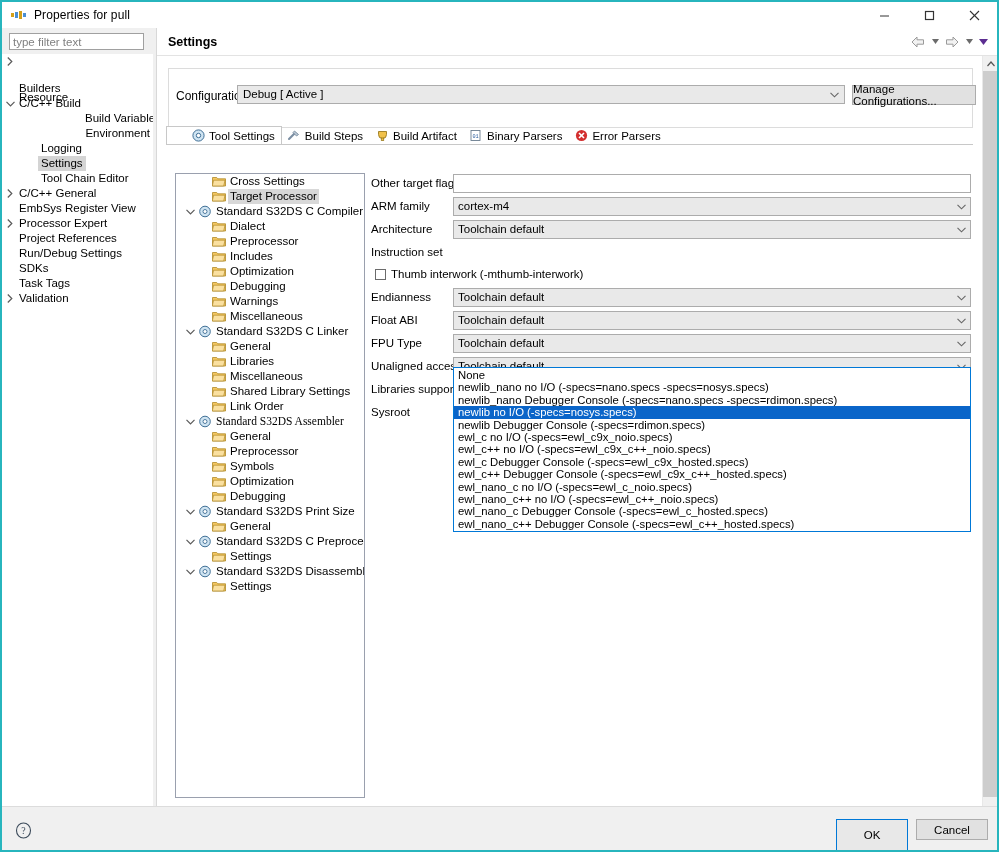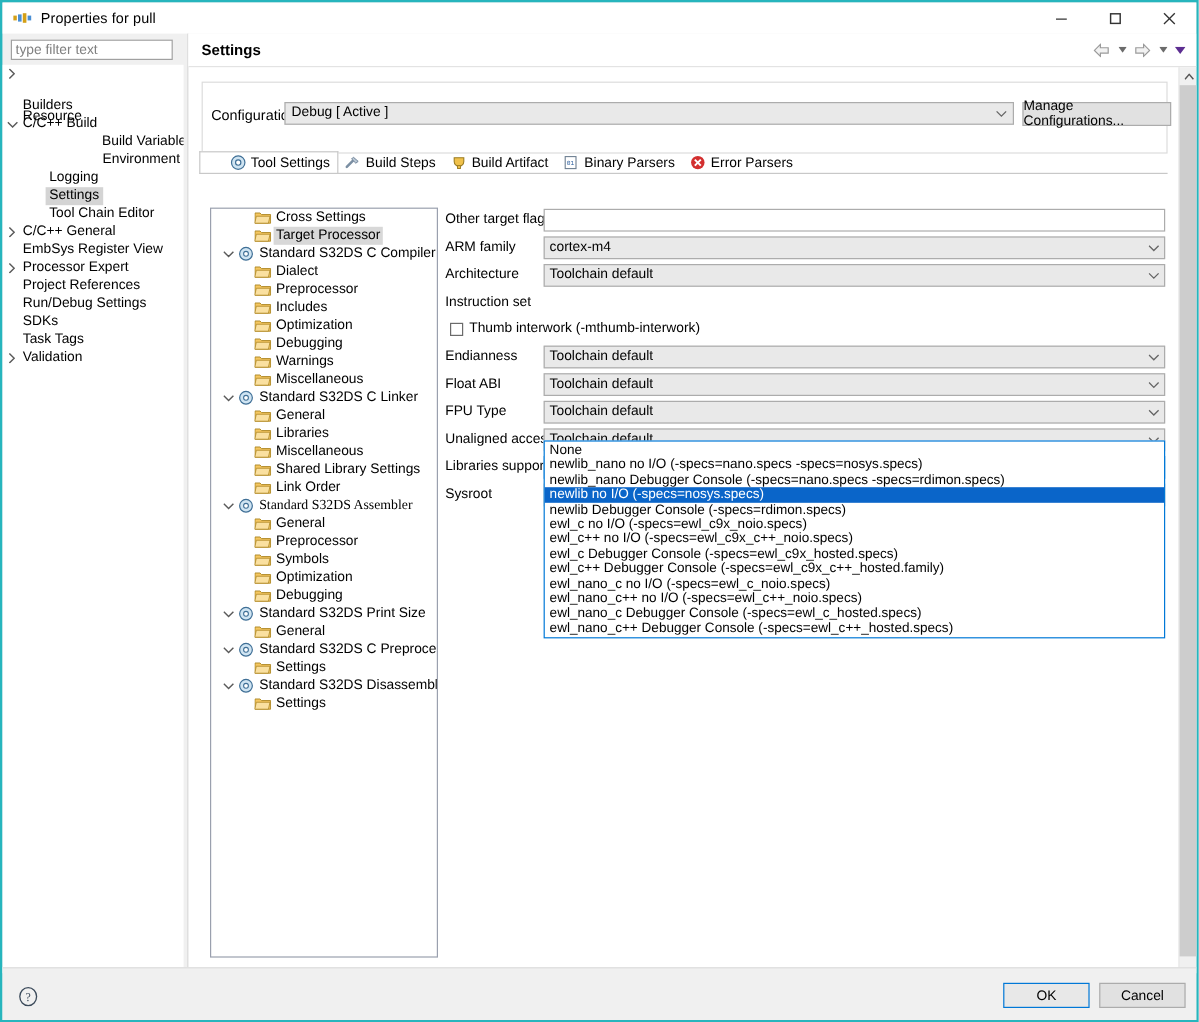--- a/index.html
+++ b/index.html
@@ -315,21 +315,21 @@
     border-top: 1px solid #dcdcdc;
     box-sizing: border-box;
   }
   #help-btn {
     position: absolute; left: 12px; top: 14px;
     width: 18px; height: 18px;
     display:flex; align-items:center; justify-content:center;
   }
   #ok-btn {
     position: absolute; left: 834px; top: 12px;
-    width: 72px; height: 21px;
+    width: 72px; height: 32px;
     box-sizing: border-box;
     border: 1px solid #0078d7;
     background: #e8e8e8;
     font-size: 11.5px;
     display:flex; align-items:center; justify-content:center;
     color: #000;
   }
   #cancel-btn {
     position: absolute; left: 914px; top: 12px;
     width: 72px; height: 21px;
@@ -877,21 +877,21 @@
         </div>
       <div id="dropdown">
           <div class="dd-item">None</div>
           <div class="dd-item">newlib_nano no I/O (-specs=nano.specs -specs=nosys.specs)</div>
           <div class="dd-item">newlib_nano Debugger Console (-specs=nano.specs -specs=rdimon.specs)</div>
           <div class="dd-item sel">newlib no I/O (-specs=nosys.specs)</div>
           <div class="dd-item">newlib Debugger Console (-specs=rdimon.specs)</div>
           <div class="dd-item">ewl_c no I/O (-specs=ewl_c9x_noio.specs)</div>
           <div class="dd-item">ewl_c++ no I/O (-specs=ewl_c9x_c++_noio.specs)</div>
           <div class="dd-item">ewl_c Debugger Console (-specs=ewl_c9x_hosted.specs)</div>
-          <div class="dd-item">ewl_c++ Debugger Console (-specs=ewl_c9x_c++_hosted.family)</div>
+          <div class="dd-item">ewl_c++ Debugger Console (-specs=ewl_c9x_c++_hosted.specs)</div>
           <div class="dd-item">ewl_nano_c no I/O (-specs=ewl_c_noio.specs)</div>
           <div class="dd-item">ewl_nano_c++ no I/O (-specs=ewl_c++_noio.specs)</div>
           <div class="dd-item">ewl_nano_c Debugger Console (-specs=ewl_c_hosted.specs)</div>
           <div class="dd-item">ewl_nano_c++ Debugger Console (-specs=ewl_c++_hosted.specs)</div>
         </div>
     </div>
 
     <div id="content-scroll">
       <div class="sb-up">
         <svg width="8" height="6" viewBox="0 0 8 6">

